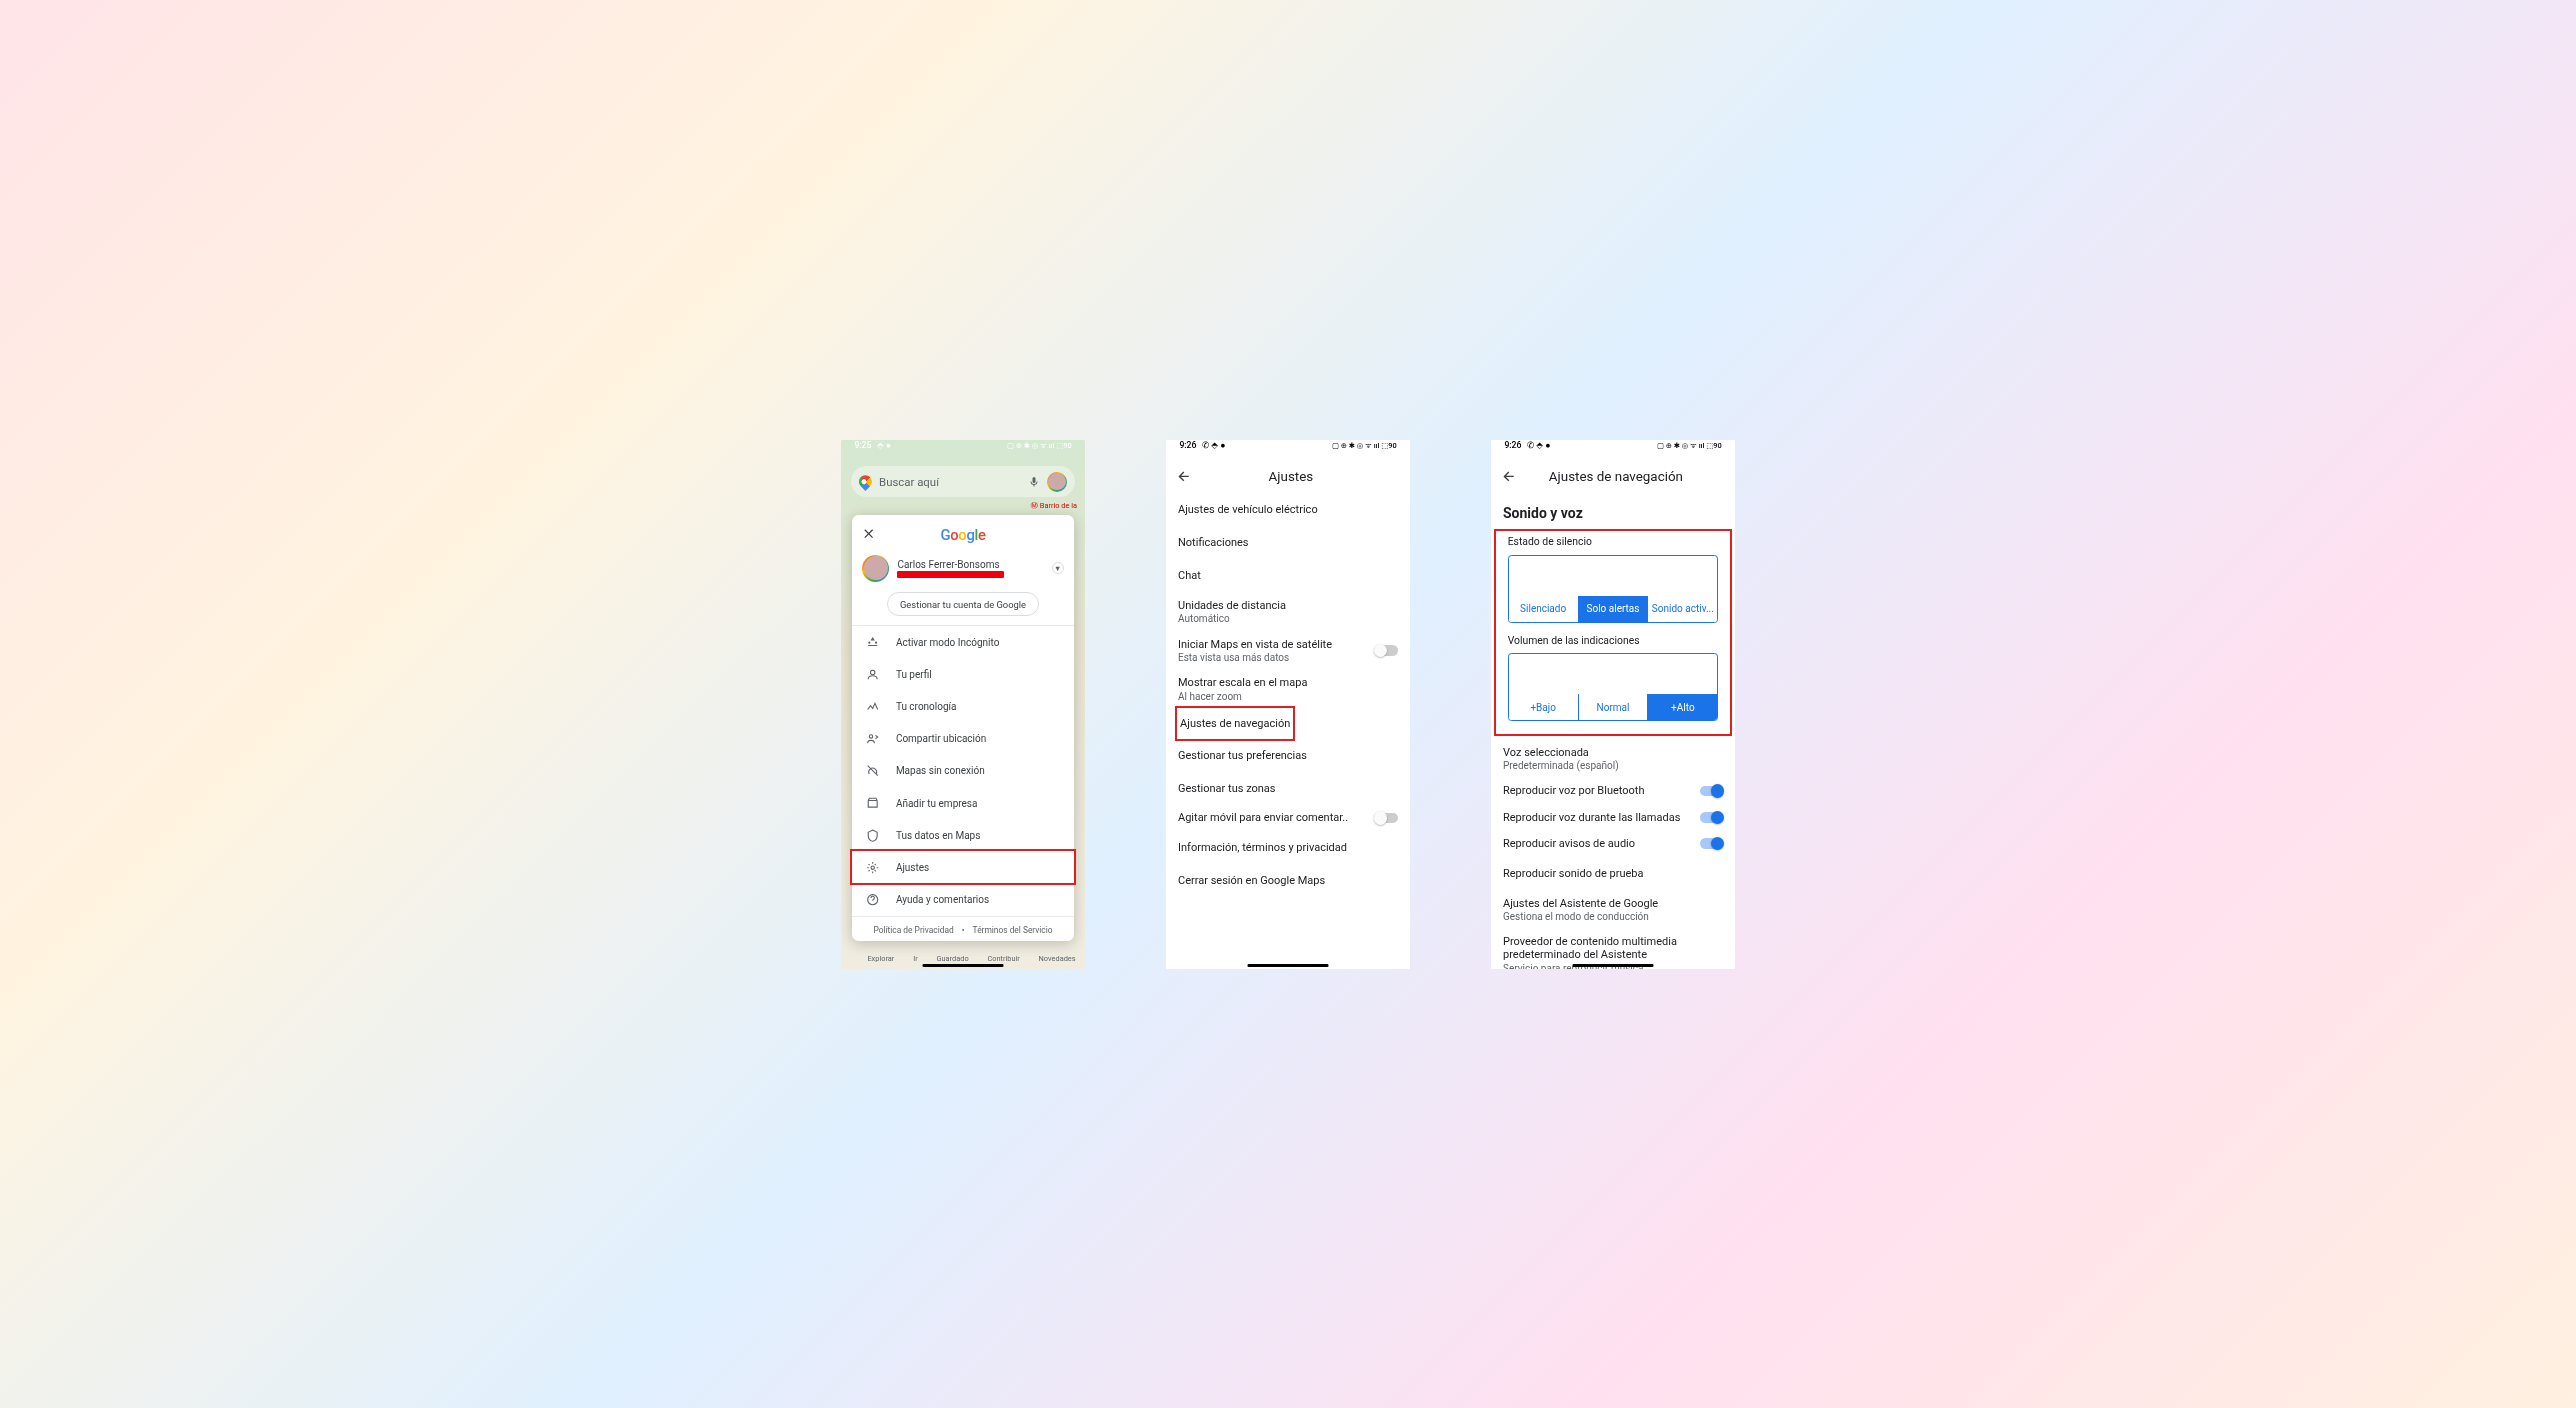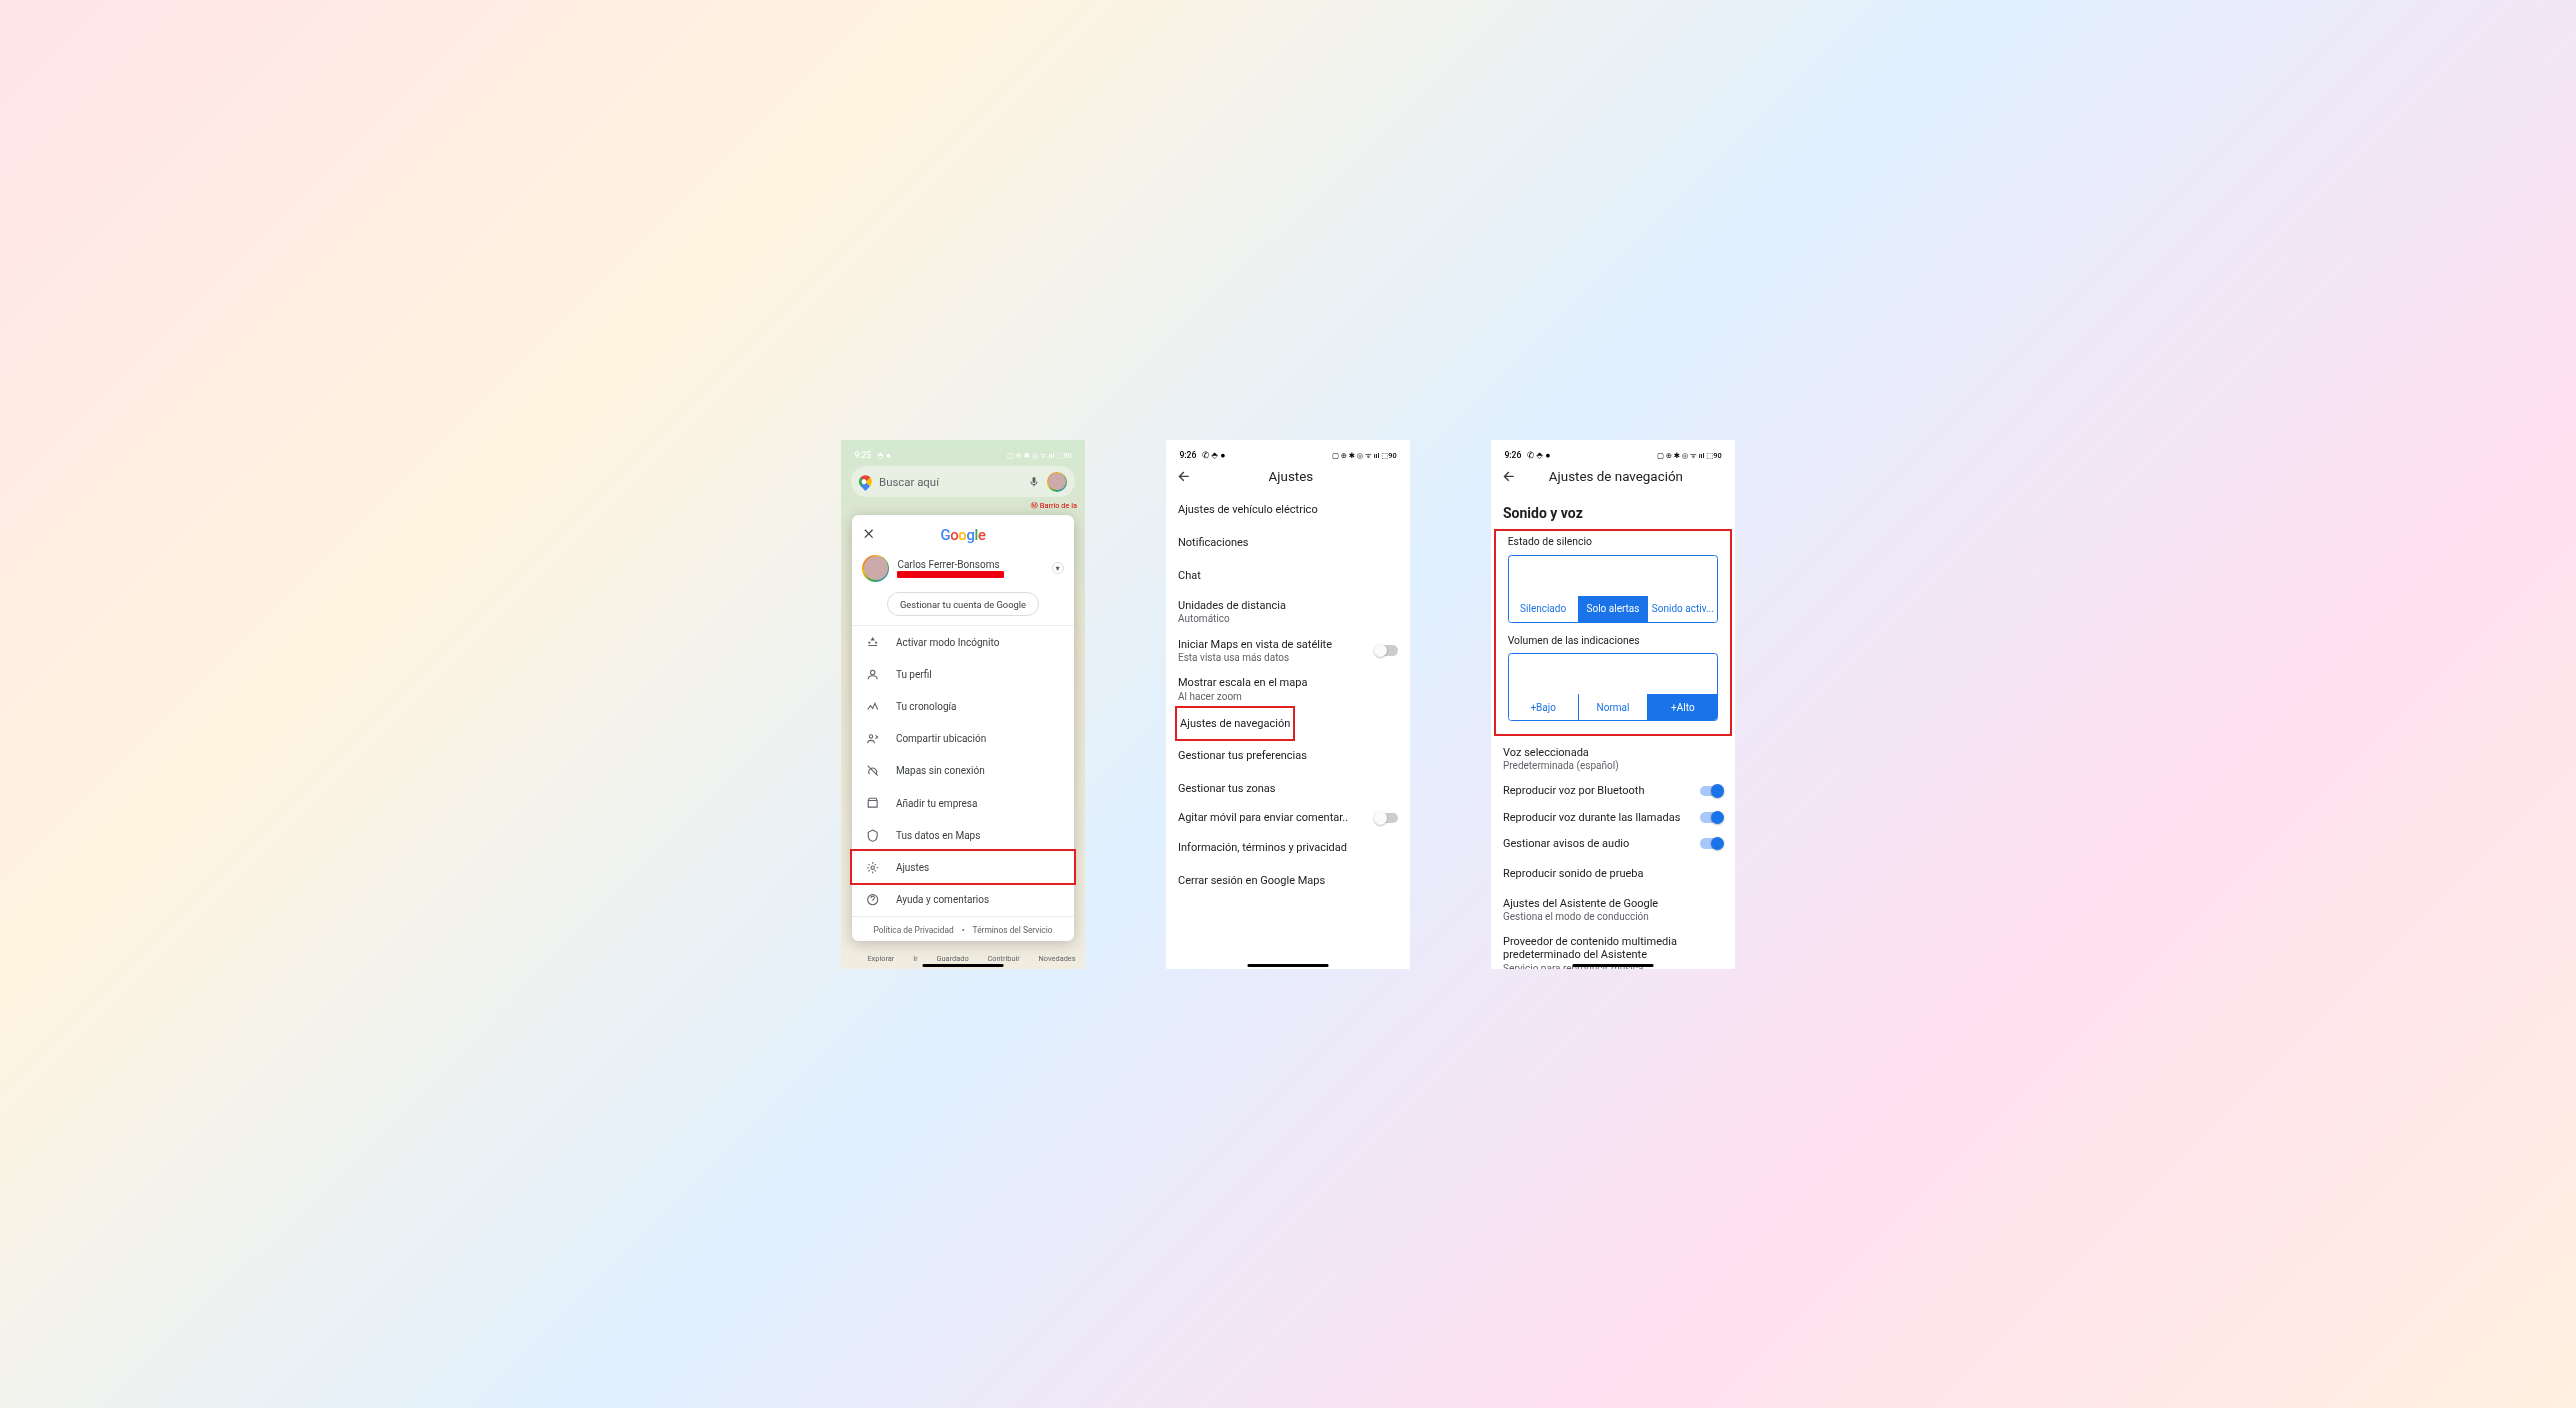--- a/index.html
+++ b/index.html
@@ -23,21 +23,21 @@
     background: #fff;
     position: relative;
     overflow: hidden;
     border-radius: 1.3px;
   }
   
   .statusbar {
     height: 20px;
     display: flex;
     justify-content: space-between;
-    align-items: flex-end;
+    align-items: flex-start;
     padding: 0 13.4px;
     font-size: 8.7px;
     font-weight: 500;
     color: #000;
   }
   .statusbar.dark { color:#fff; }
   .status-left { display:flex; align-items:center; gap:5.4px; }
   .status-right { display:flex; align-items:center; gap:2.7px; font-size:7.4px; }
   
   .phone1 .mapbg {
@@ -445,21 +445,21 @@
     <div class="switch on"></div>
   </div>
   <div class="setting-row">
     <div class="setting-text">
           <div class="setting-title">Reproducir voz durante las llamadas</div>
         </div>
     <div class="switch on"></div>
   </div>
   <div class="setting-row">
     <div class="setting-text">
-          <div class="setting-title">Gestionar avisos de audio</div>
+          <div class="setting-title">Reproducir avisos de audio</div>
         </div>
     <div class="switch on"></div>
   </div>
   <div class="setting-item">
     <span class="setting-title">Reproducir sonido de prueba</span>
   </div>
   <div class="setting-item withsub">
     <div class="setting-title">Ajustes del Asistente de Google</div>
     <div class="setting-sub">Gestiona el modo de conducción</div>
   </div>

